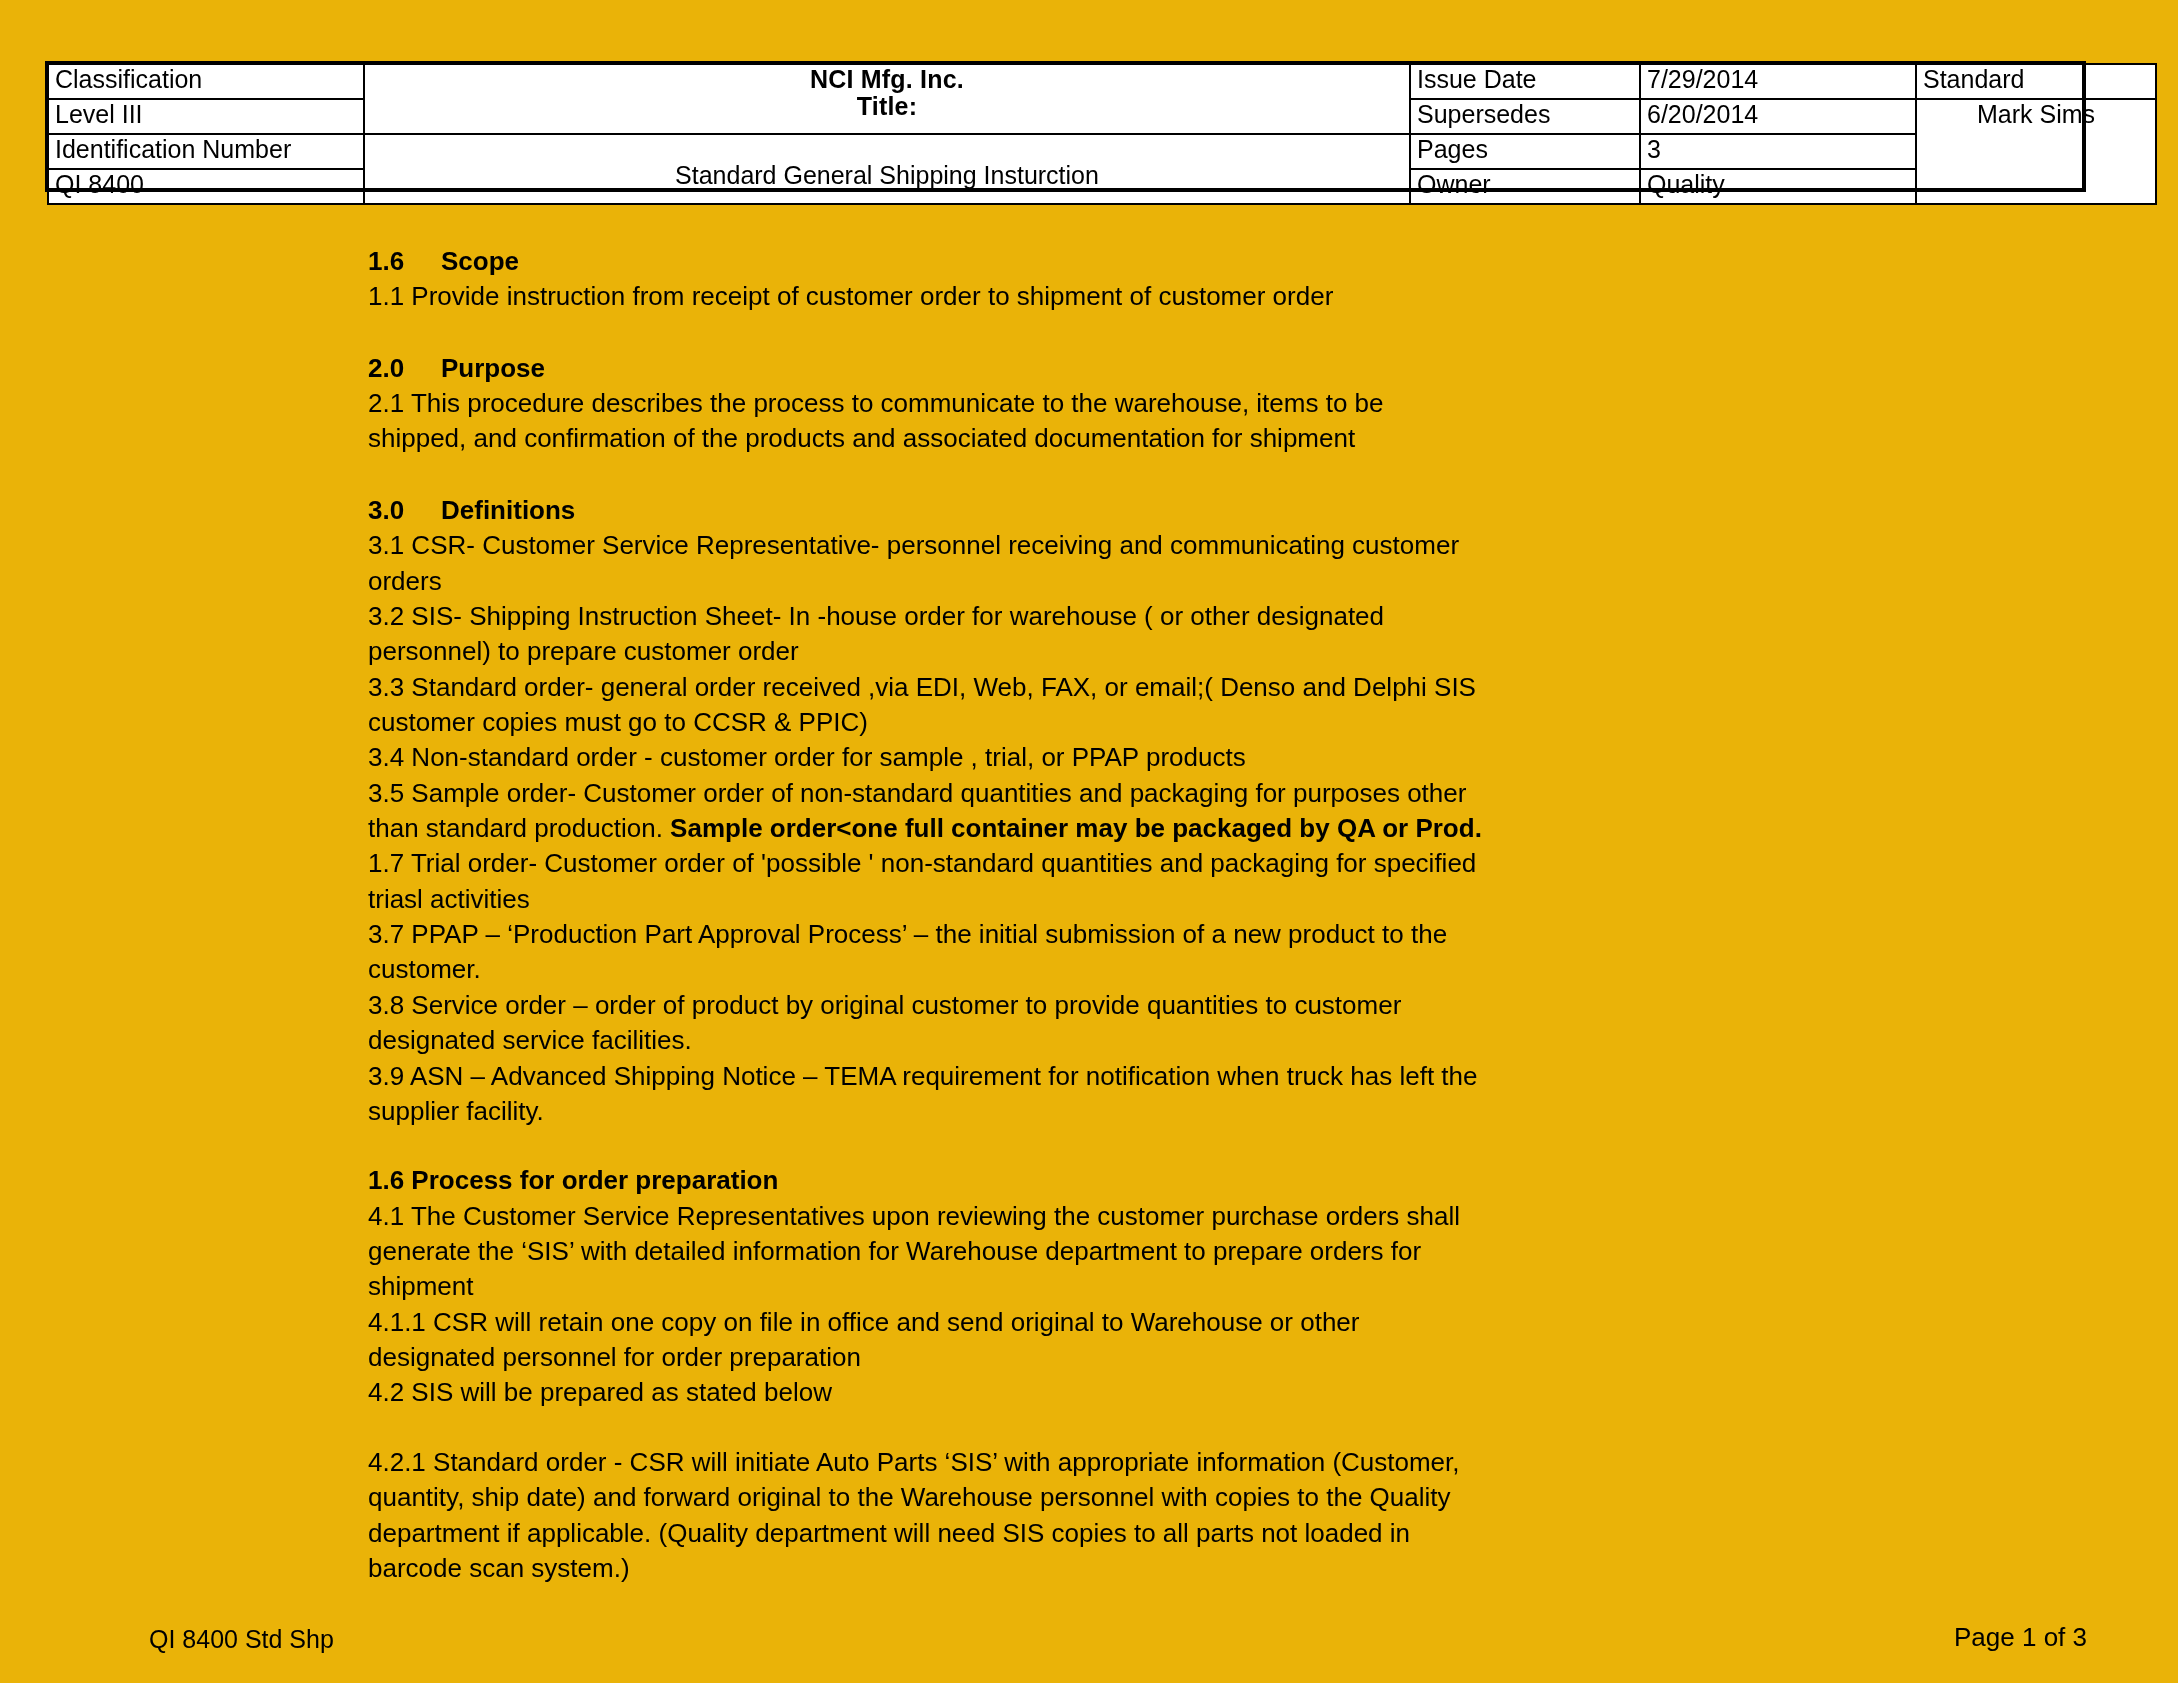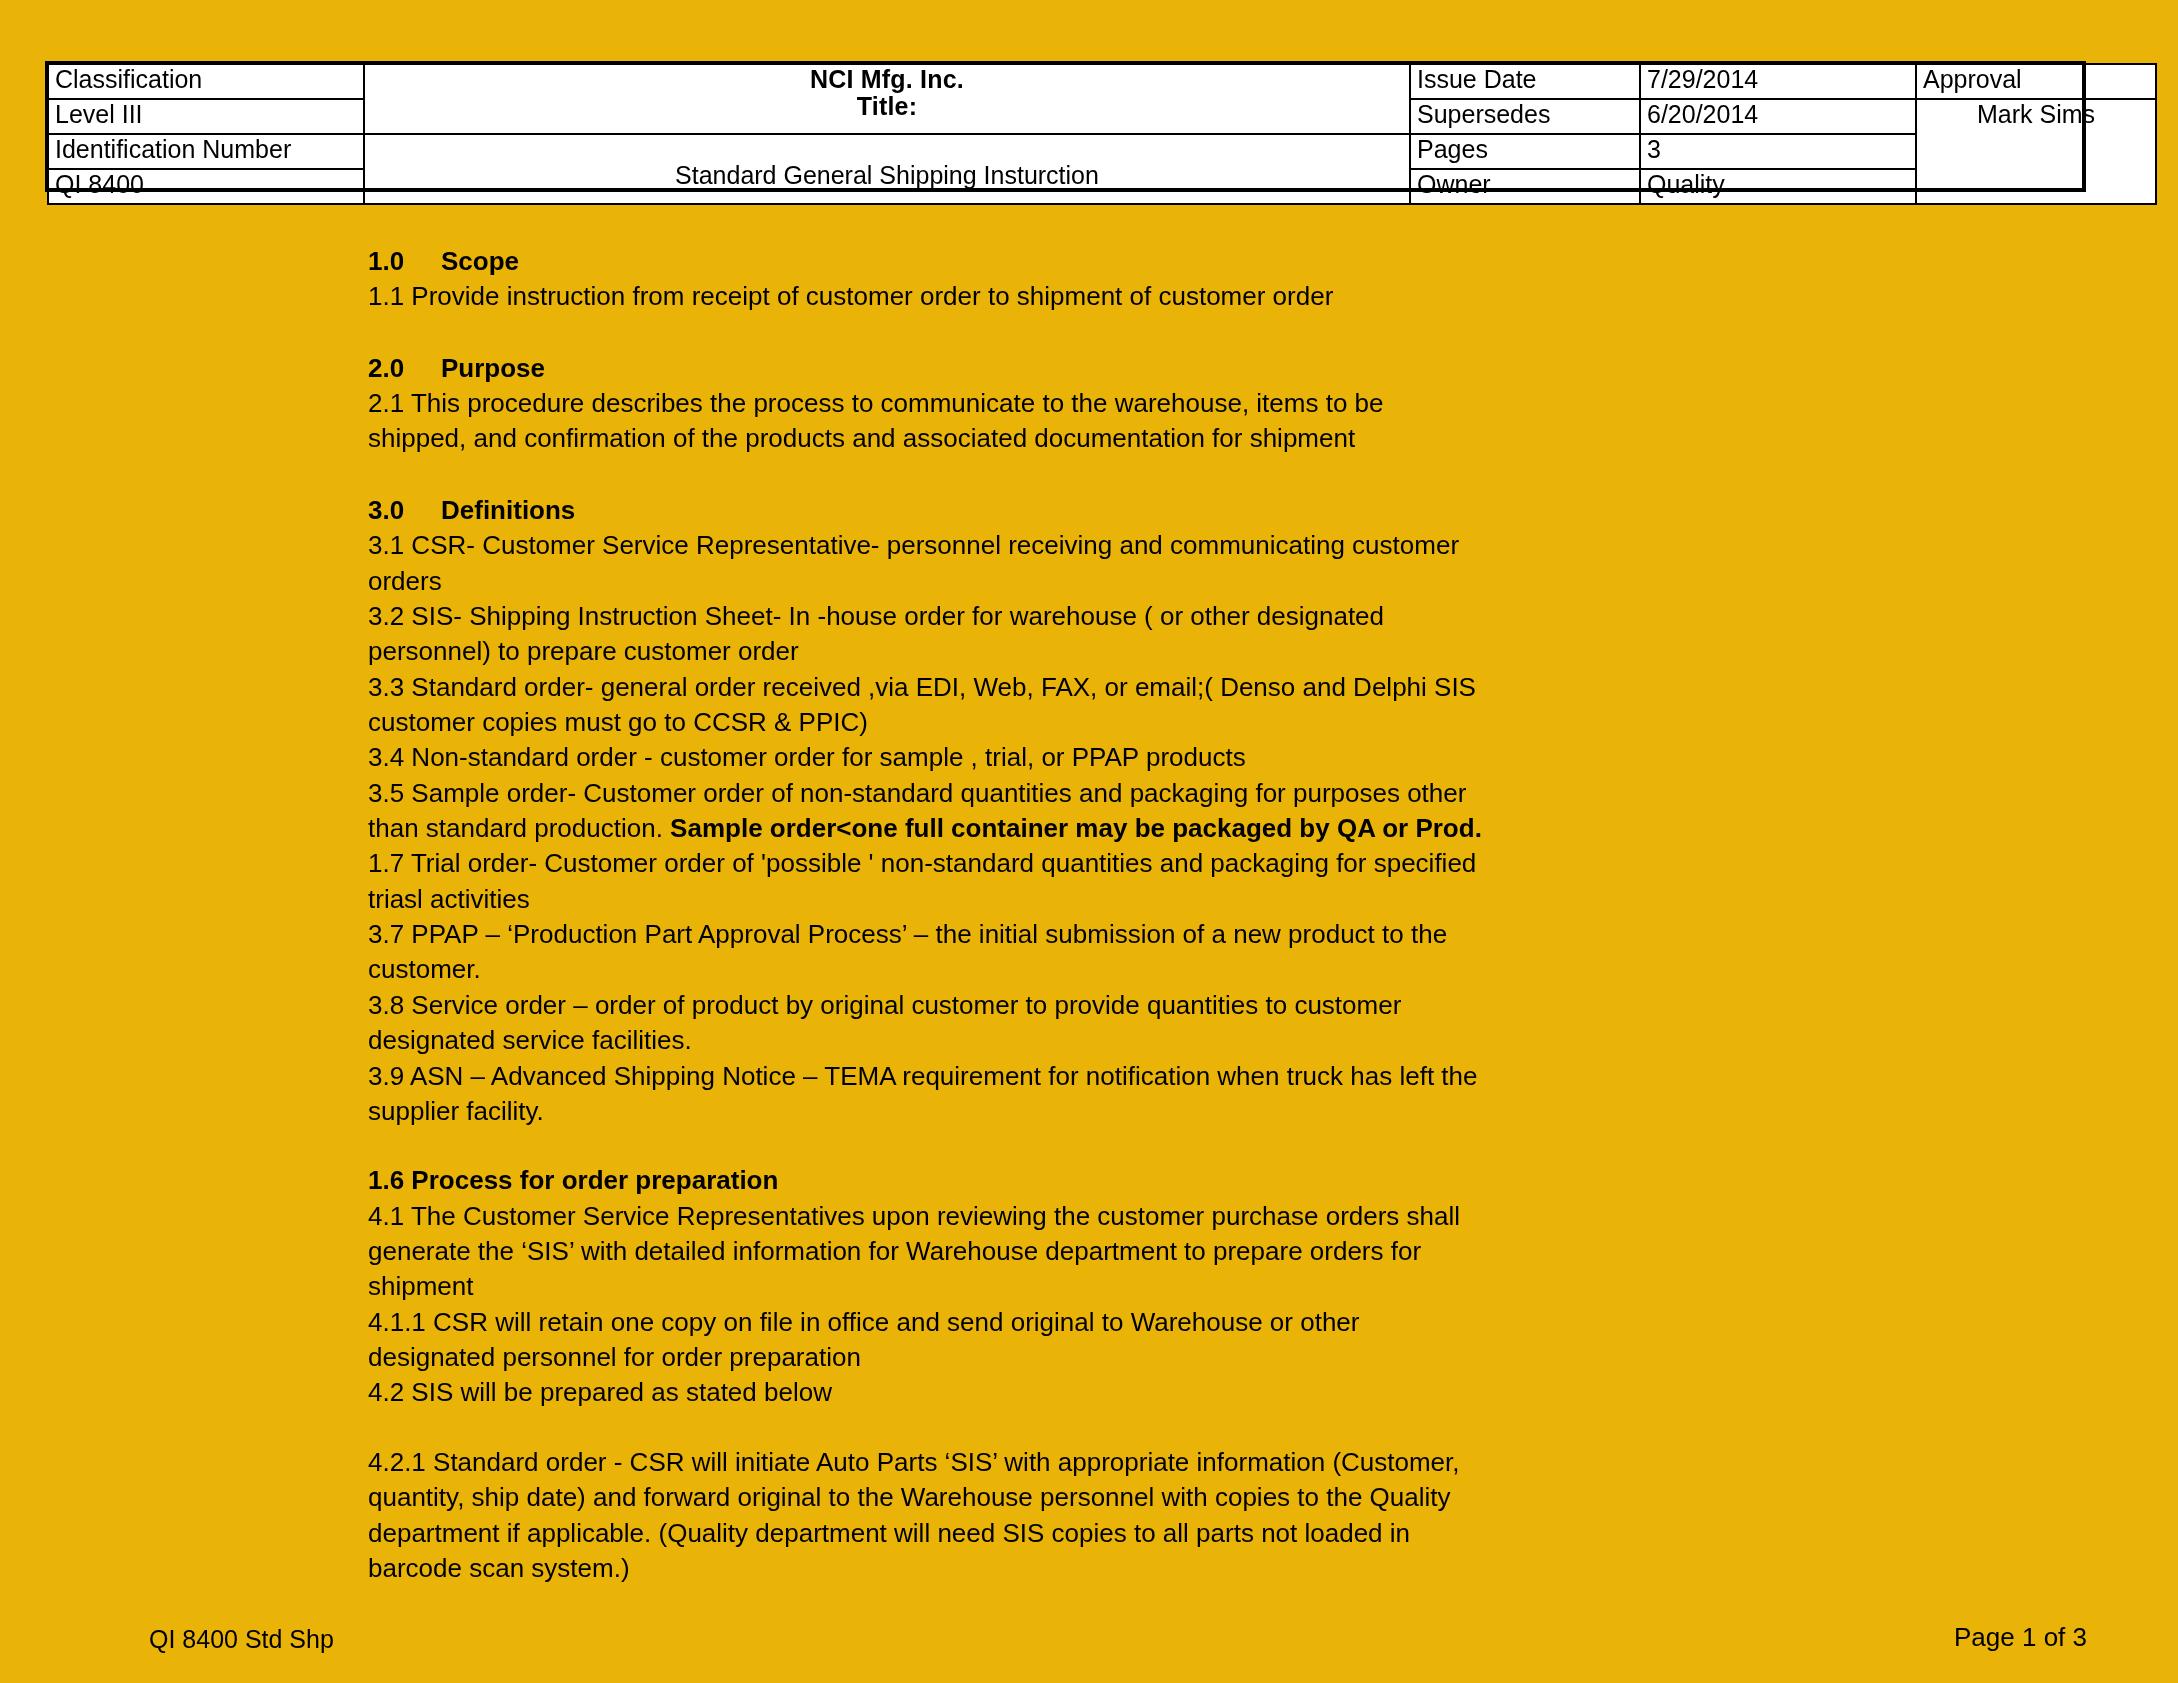--- a/index.html
+++ b/index.html
@@ -127,21 +127,21 @@
   <table class="header-table">
     <tbody>
         <tr>
       <td class="c-class">Classification</td>
       <td class="c-title company-name" rowspan="2">
         <div>NCI Mfg. Inc.</div>
         <div class="title-word">Title:</div>
       </td>
       <td class="c-lbl">Issue Date</td>
       <td class="c-val">7/29/2014</td>
-      <td class="c-appr appr-head">Approval</td>
+      <td class="c-appr appr-head">Standard</td>
     </tr>
     <tr>
       <td class="c-class">Level III</td>
       <td class="c-lbl">Supersedes</td>
       <td class="c-val">6/20/2014</td>
       <td class="c-appr approver" rowspan="3">Mark Sims</td>
     </tr>
     <tr>
       <td class="c-class">Identification Number</td>
       <td class="c-title" rowspan="2">
@@ -155,21 +155,21 @@
       <td class="c-class">QI 8400</td>
       <td class="c-lbl">Owner</td>
       <td class="c-val">Quality</td>
     </tr>
   </tbody>
     </table>
   <div class="ht-outer"></div>
 
   <div class="body-col">
 
-    <div class="sec-head"><span class="num">1.0</span><span>Scope</span></div>
+    <div class="sec-head"><span class="num">1.6</span><span>Scope</span></div>
     <p class="para">1.1 Provide instruction from receipt of customer order to shipment of customer order</p>
 
     <div class="gap-lg"></div>
 
     <div class="sec-head"><span class="num">2.0</span><span>Purpose</span></div>
     <p class="para">2.1 This procedure describes the process to communicate to the warehouse, items to be shipped, and confirmation of the products and associated documentation for shipment</p>
 
     <div class="gap-lg"></div>
 
     <div class="sec-head"><span class="num">3.0</span><span>Definitions</span></div>

